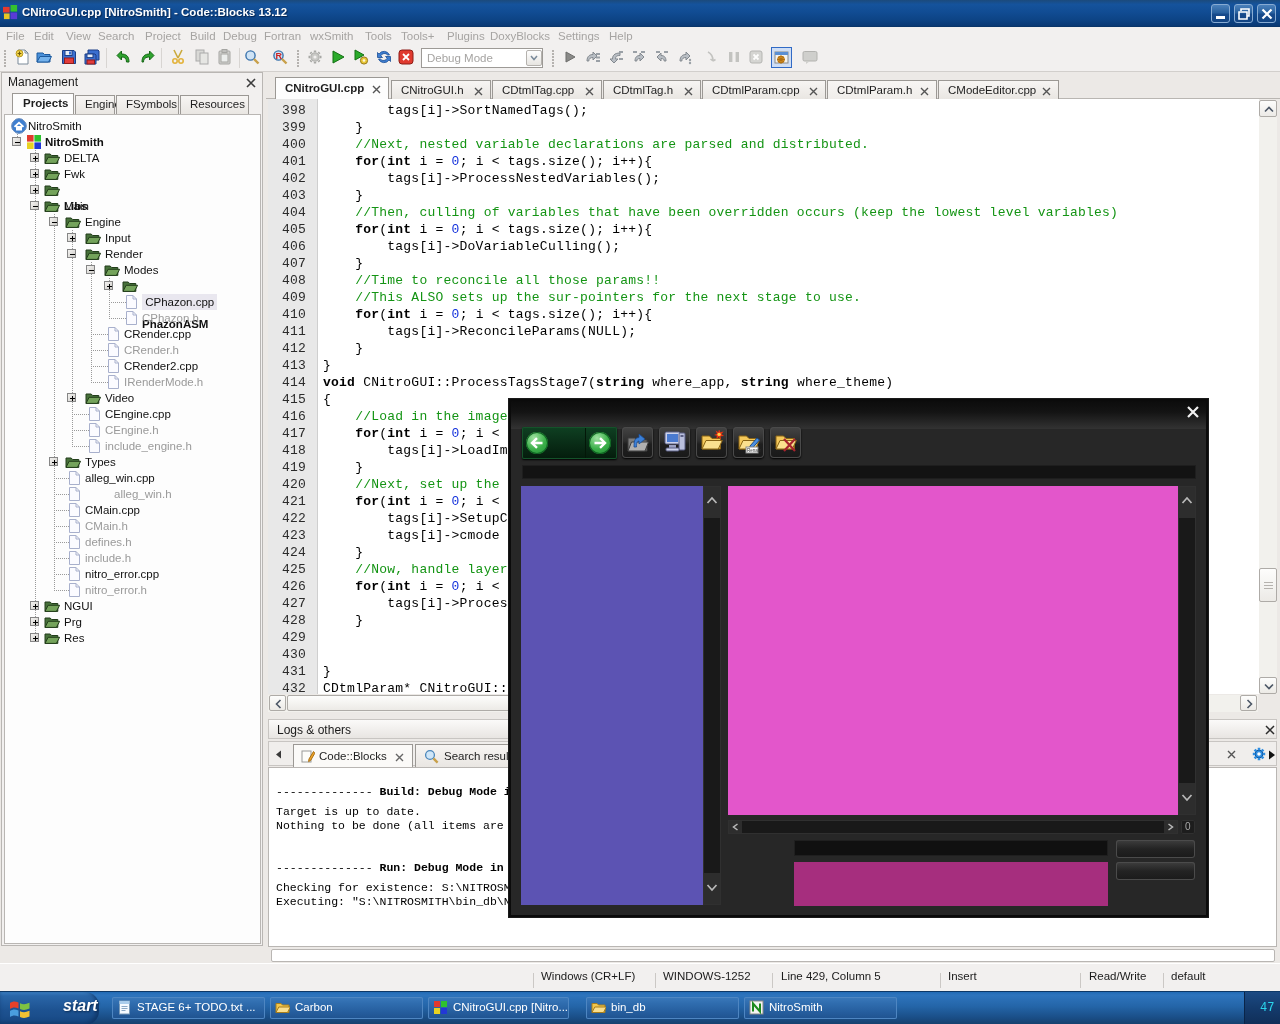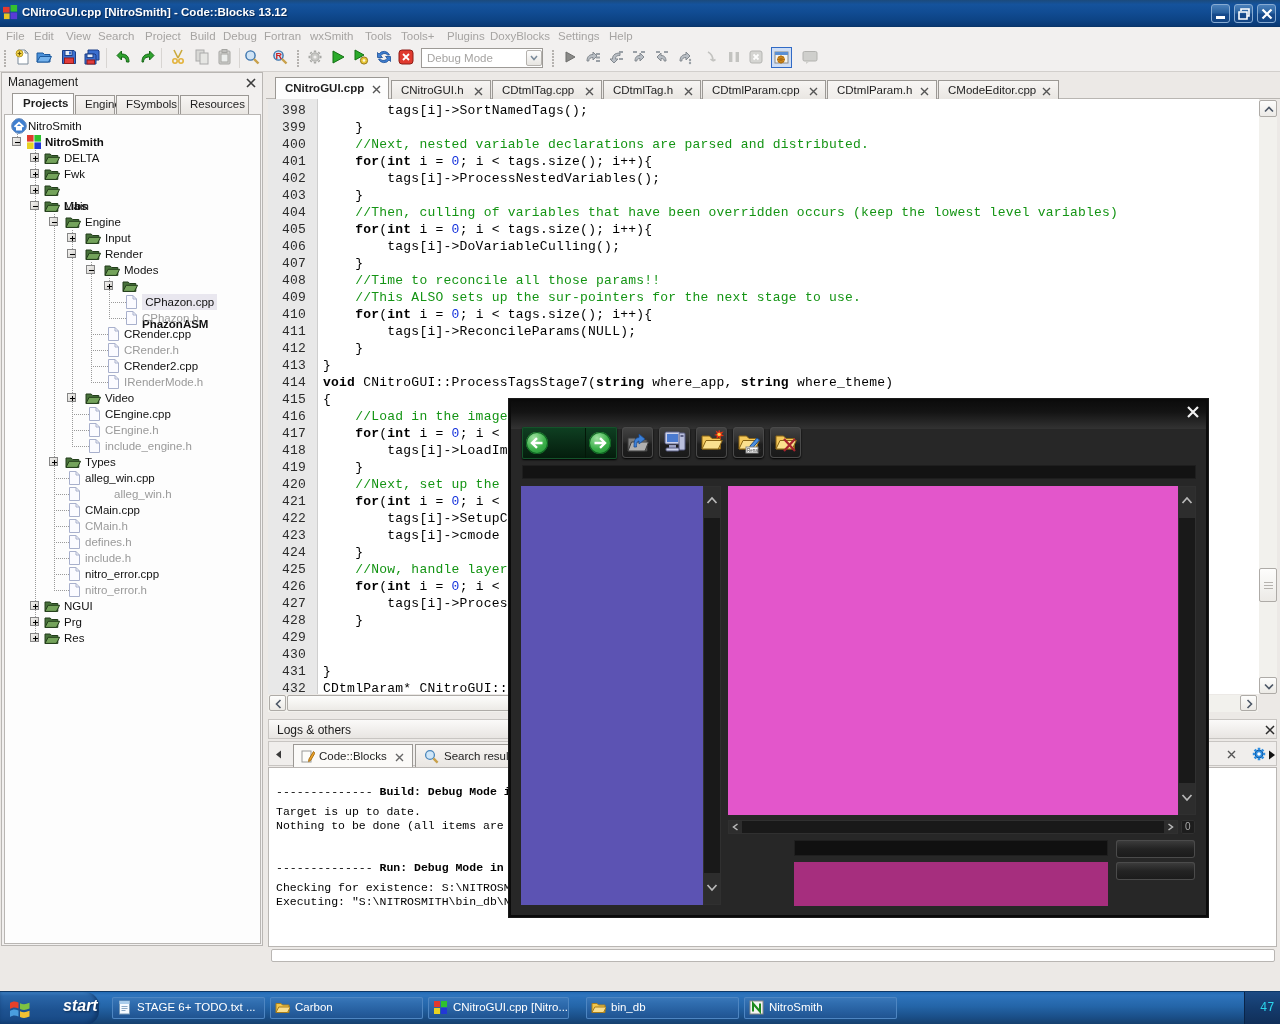--- a/index.html
+++ b/index.html
@@ -696,20 +696,35 @@
           <path d="M5.5 1 L1.5 5 L5.5 9" fill="none" stroke="#4c5766" stroke-width="1.6"></path>
         </svg>
       </div>
  <div class="sbtn" style="left:972px;top:0px;width:17px;height:16px;">
         <svg style="position:absolute;left:5px;top:3px" width="7" height="10" viewBox="0 0 7 10">
           <path d="M1.5 1 L5.5 5 L1.5 9" fill="none" stroke="#4c5766" stroke-width="1.6"></path>
         </svg>
       </div>
  <div class="sbtn" style="left:19px;top:0px;width:680px;height:16px;"></div>
 </div>
+<div class="abs" id="statusbar">
+ <div class="abs" style="left:0px;top:0px;width:1280px;height:1px;background:#fff"></div>
+ <div class="ssep" style="left:533px"></div>
+      <div class="ssep" style="left:655px"></div>
+ <div class="ssep" style="left:772px"></div>
+      <div class="ssep" style="left:940px"></div>
+ <div class="ssep" style="left:1080px"></div>
+      <div class="ssep" style="left:1163px"></div>
+ <div class="abs" style="left:541px;top:7px">Windows (CR+LF)</div>
+ <div class="abs" style="left:663px;top:7px">WINDOWS-1252</div>
+ <div class="abs" style="left:781px;top:7px">Line 429, Column 5</div>
+ <div class="abs" style="left:948px;top:7px">Insert</div>
+ <div class="abs" style="left:1089px;top:7px">Read/Write</div>
+ <div class="abs" style="left:1171px;top:7px">default</div>
+</div>
 <div class="abs" id="taskbar">
  <div class="abs" style="left:0px;top:0px;width:99px;height:33px;border-radius:0 14px 14px 0;background:linear-gradient(#3d83c8 0%,#2a66a8 12%,#1d5291 55%,#174883 100%);box-shadow:inset -2px -2px 5px #0e3566;">
   <svg class="abs" style="left:9px;top:7px" width="22" height="20" viewBox="0 0 22 20">
 <path d="M1 4 C4 2 6 2 9.5 3.5 L9.5 9.5 C6 8 4 8 1 10 Z" fill="#e8402a"></path>
 <path d="M11 4.2 C14 5.5 16.5 5.5 20.5 3.8 L20.5 9.6 C16.5 11.3 14 11.3 11 10 Z" fill="#7ec242"></path>
 <path d="M1 12 C4 10 6 10 9.5 11.5 L9.5 17.5 C6 16 4 16 1 18 Z" fill="#4a9ede"></path>
 <path d="M11 12.2 C14 13.5 16.5 13.5 20.5 11.8 L20.5 17.6 C16.5 19.3 14 19.3 11 18 Z" fill="#f2c233"></path>
         </svg>
   <div class="abs" style="left:34px;top:5px;color:#fff;font-size:16px;font-weight:bold;font-style:italic;text-shadow:1px 1px 2px #0a2a52;margin-left:29px;">start</div>
  </div>

